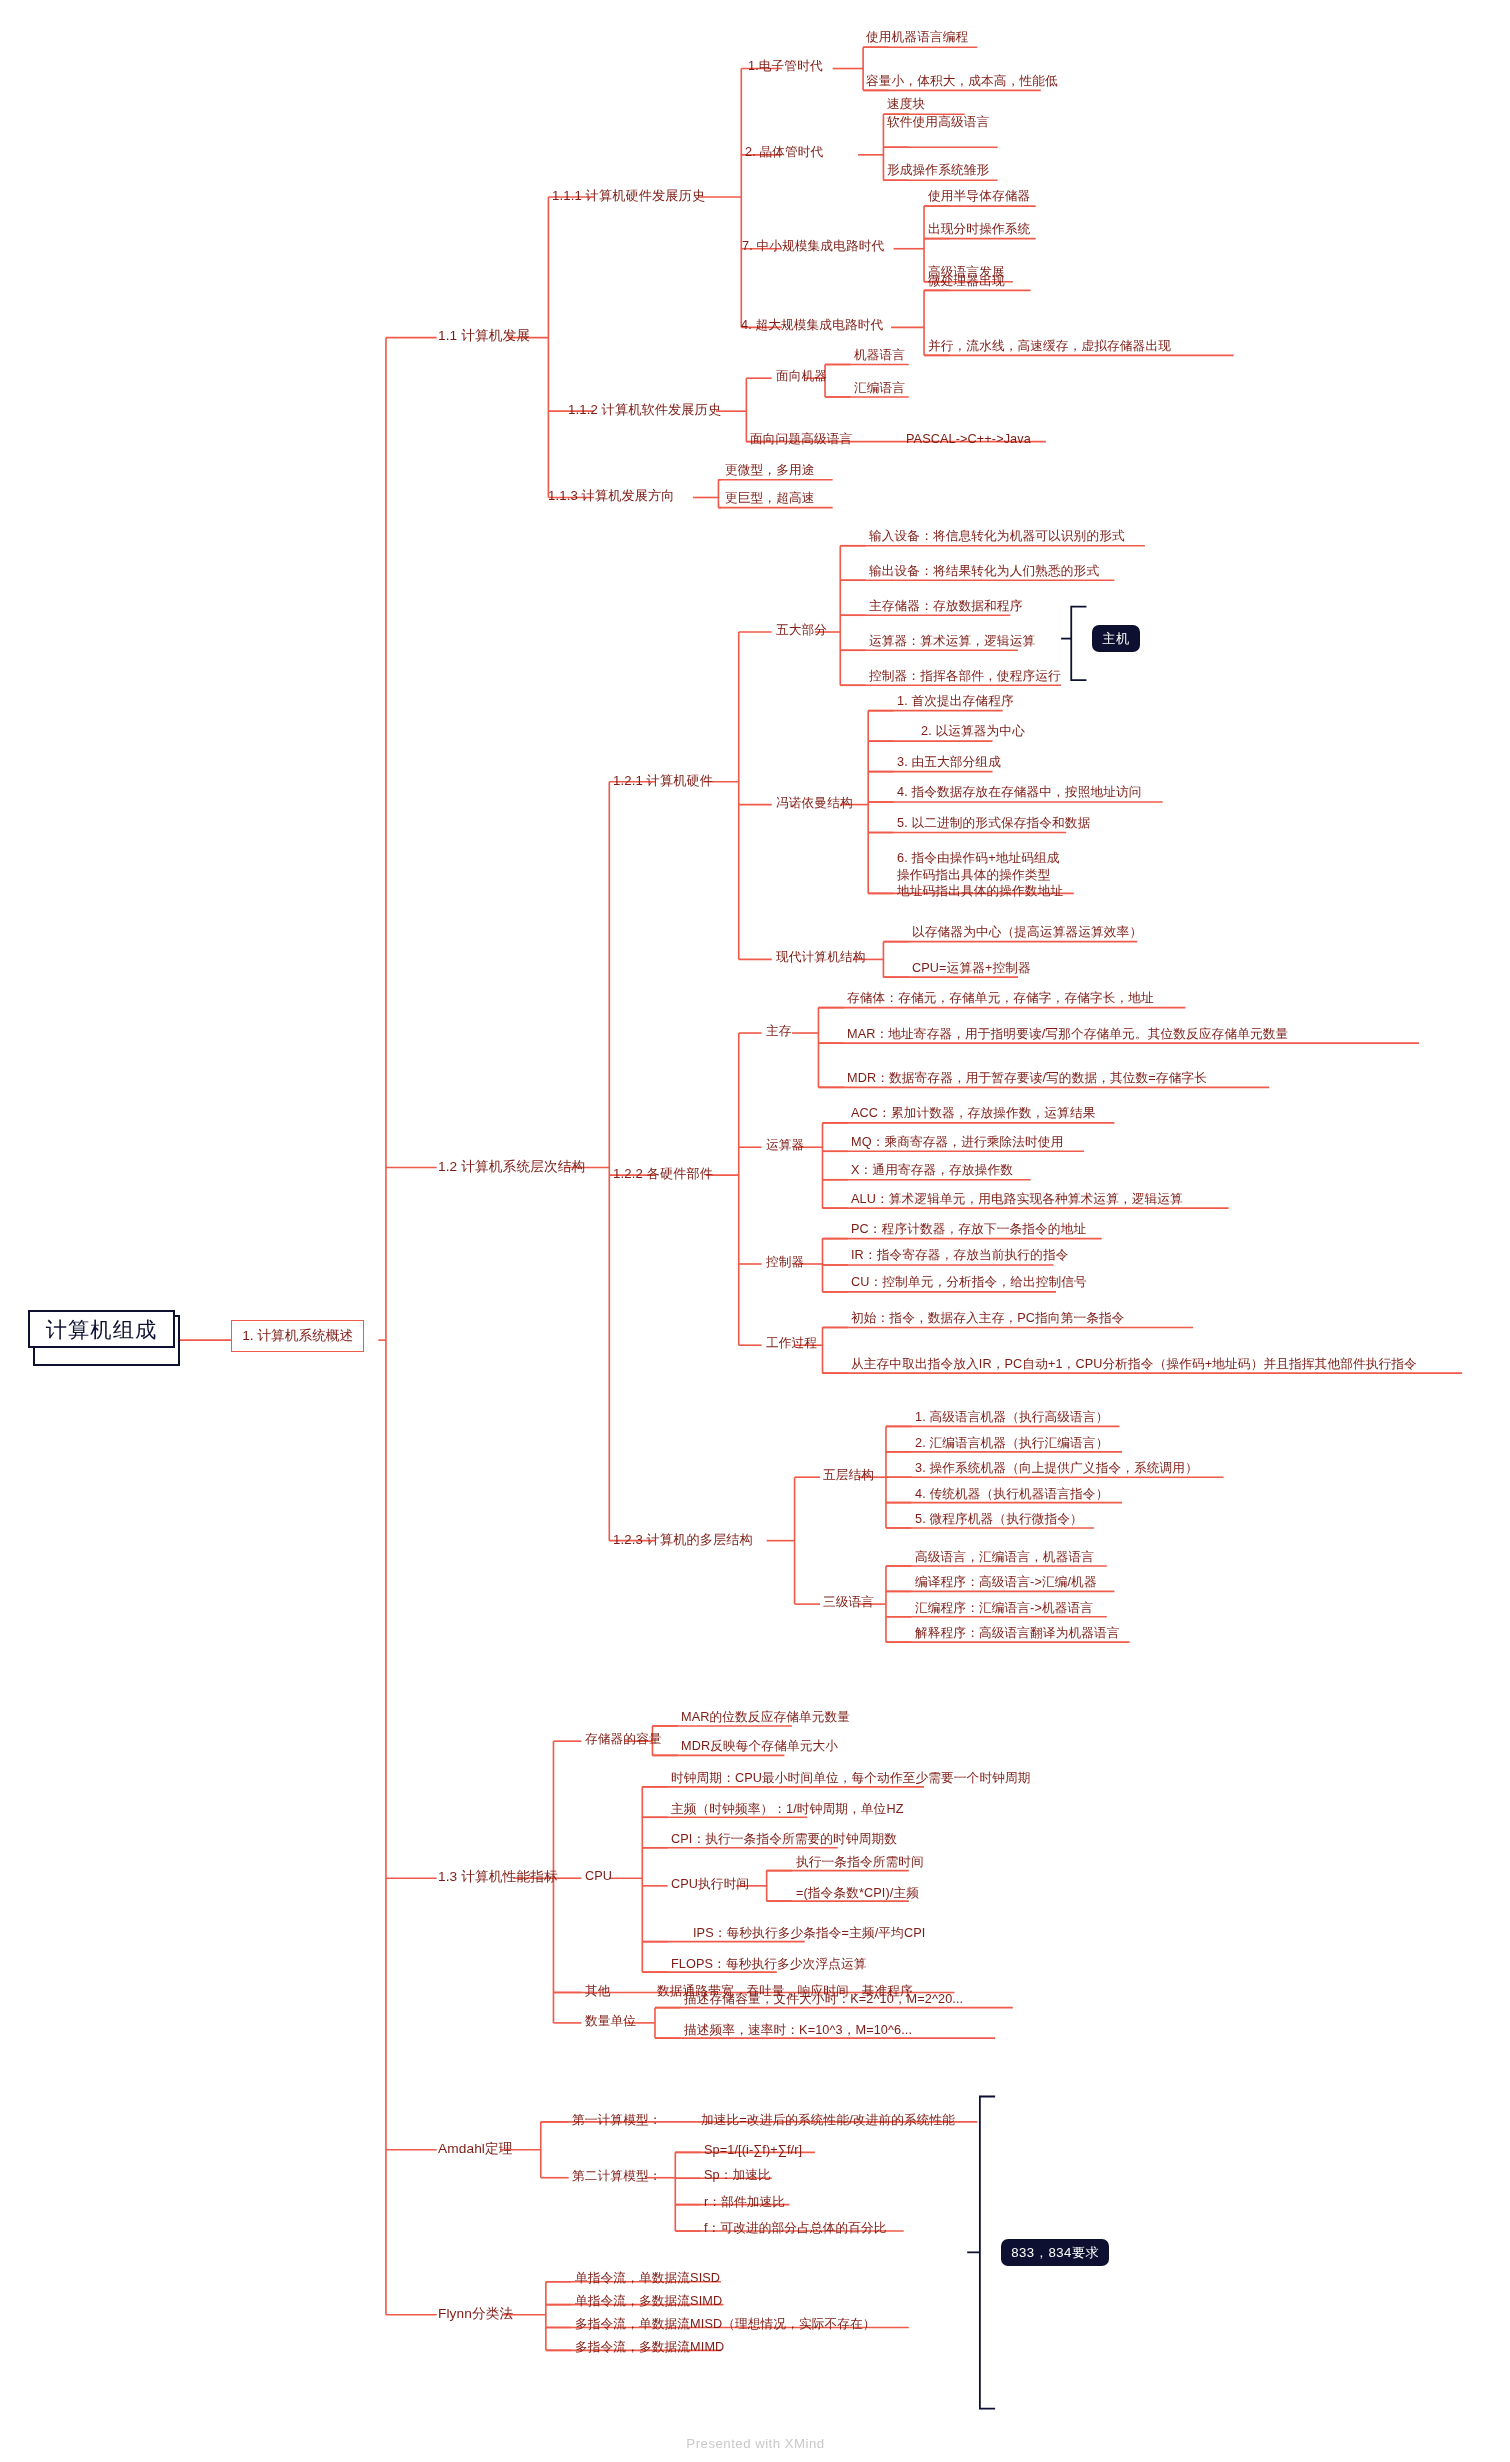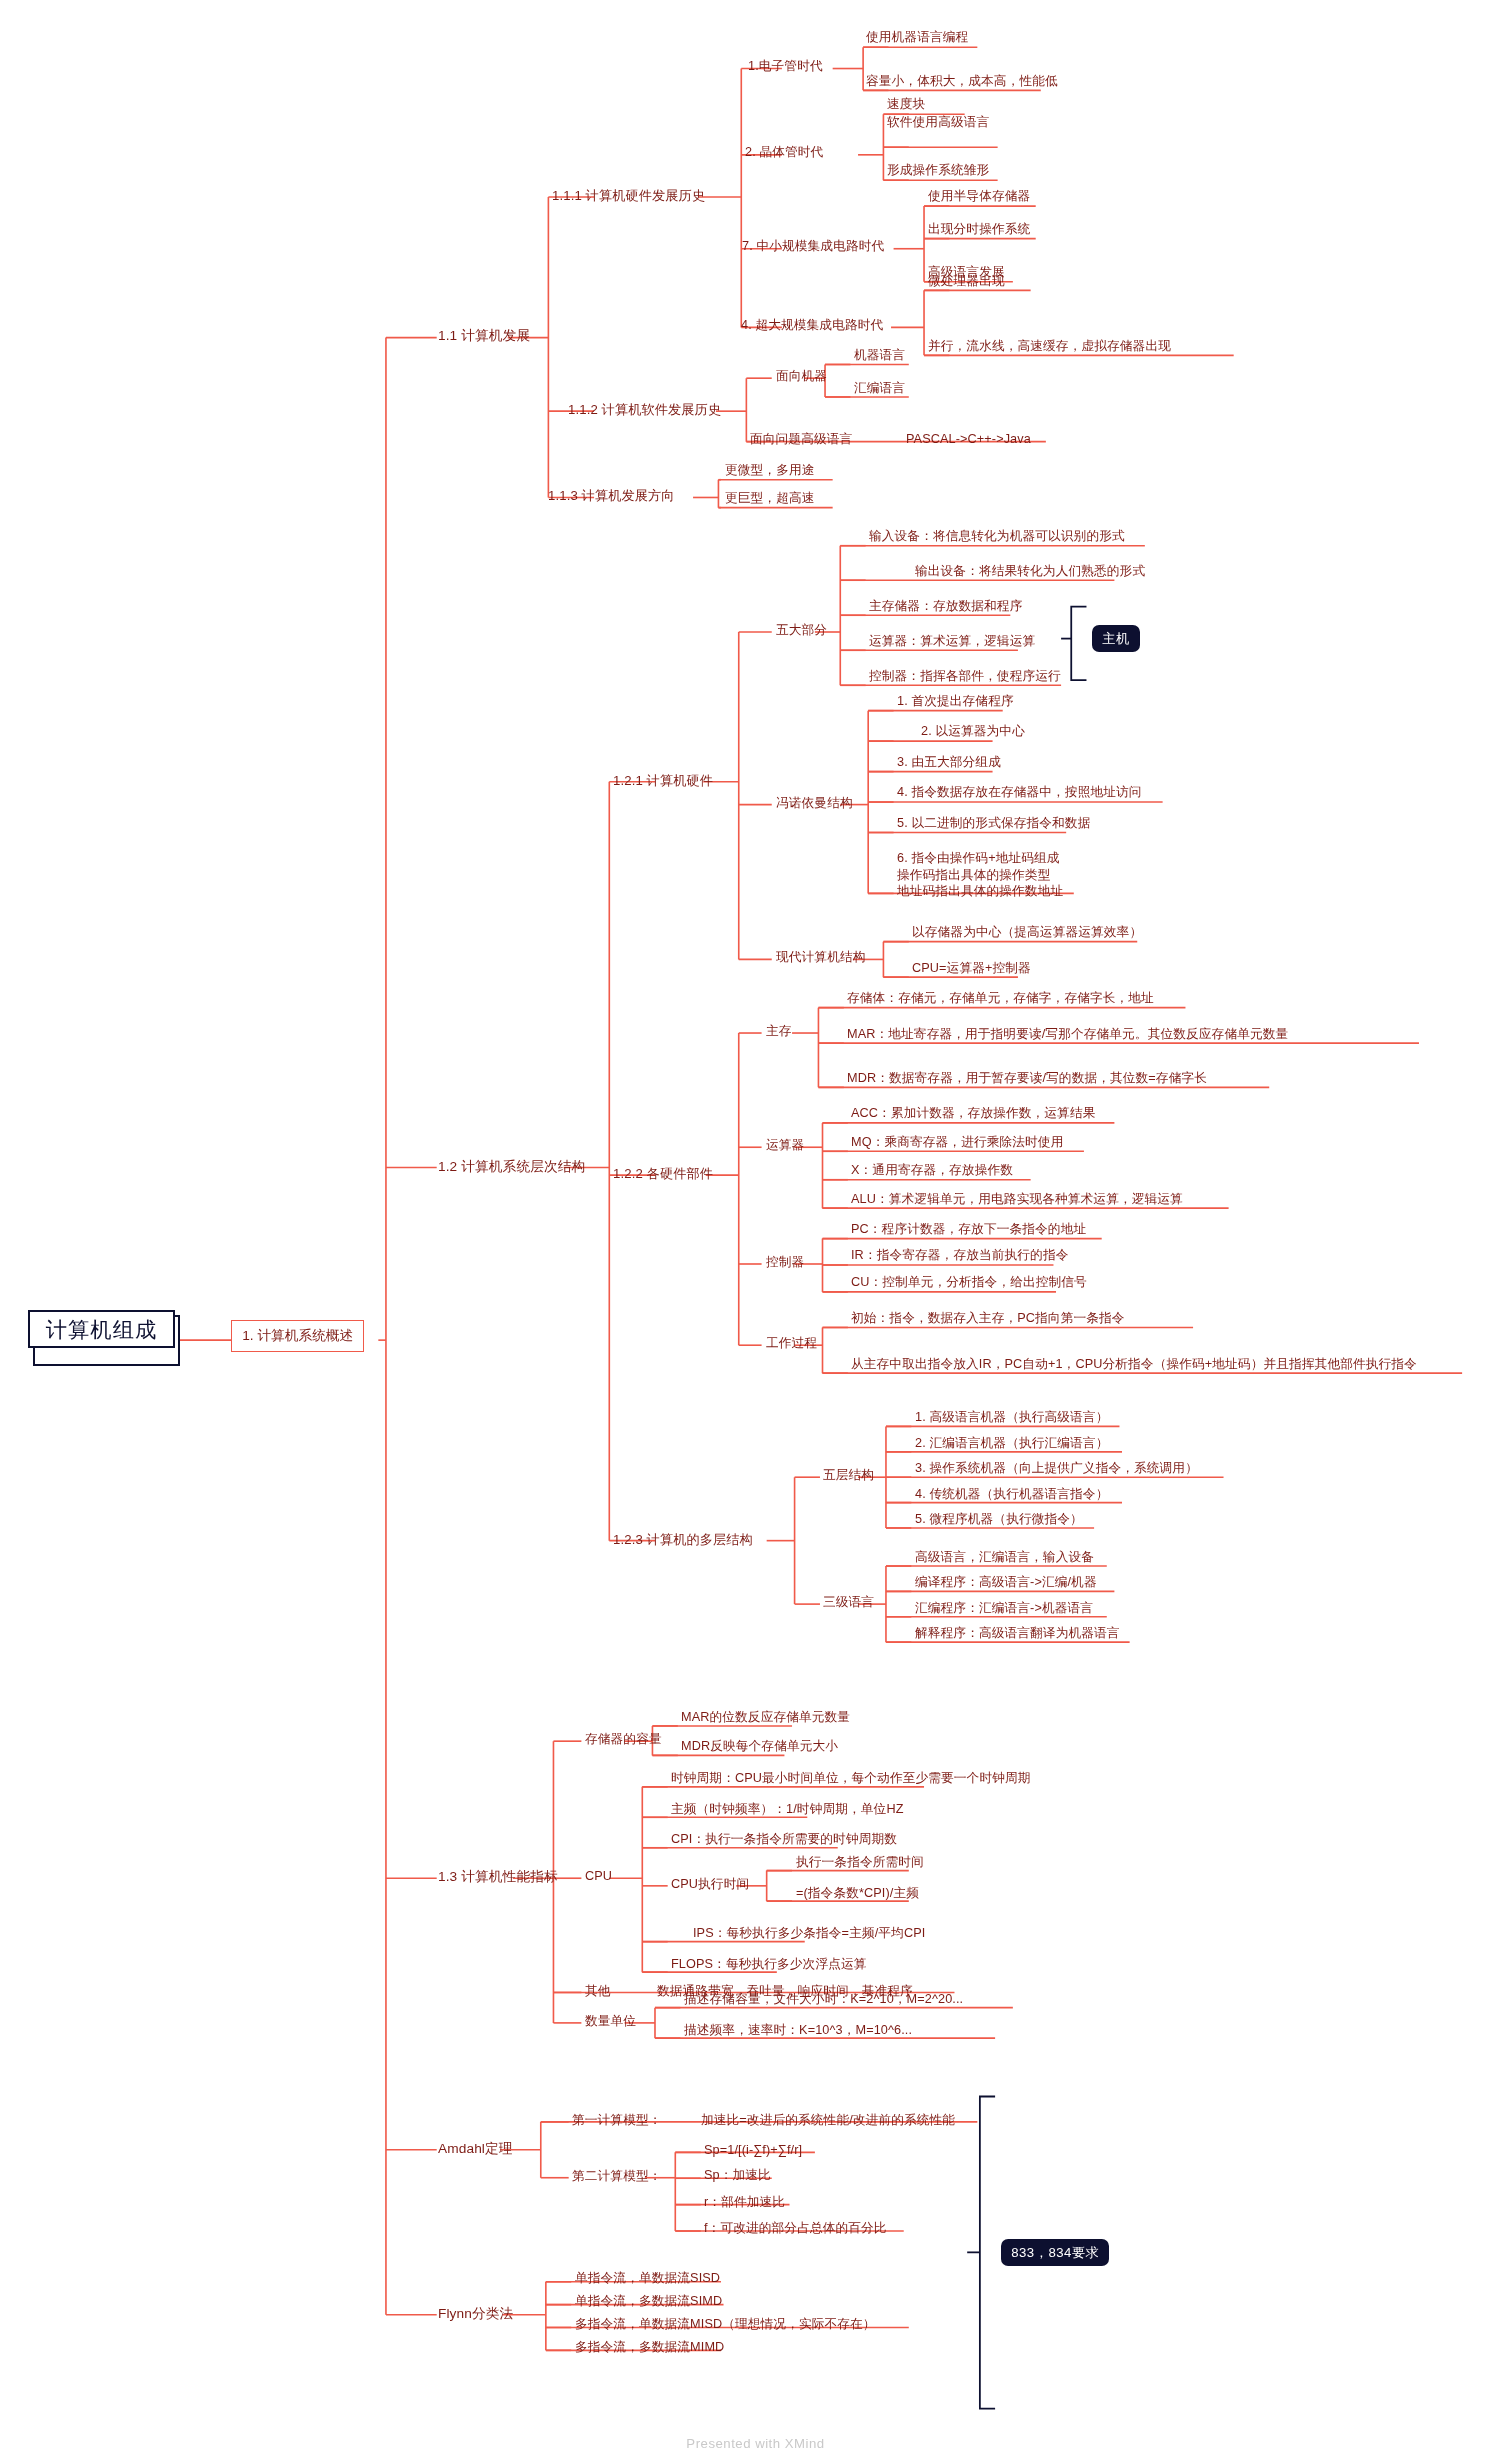--- a/index.html
+++ b/index.html
@@ -391,21 +391,21 @@
 
   <div class="node lvl2" style="left:548px;top:487px;">1.1.3 计算机发展方向</div>
   <div class="node" style="left:725px;top:462px;">更微型，多用途</div>
   <div class="node" style="left:725px;top:490px;">更巨型，超高速</div>
 
   <div class="node lvl1" style="left:438px;top:1158px;">1.2 计算机系统层次结构</div>
 
   <div class="node lvl2" style="left:613px;top:772px;">1.2.1 计算机硬件</div>
   <div class="node" style="left:776px;top:622px;">五大部分</div>
   <div class="node" style="left:869px;top:528px;">输入设备：将信息转化为机器可以识别的形式</div>
-  <div class="node" style="left:915px;top:563px;">输出设备：将结果转化为人们熟悉的形式</div>
+  <div class="node" style="left:869px;top:563px;">输出设备：将结果转化为人们熟悉的形式</div>
   <div class="node" style="left:869px;top:598px;">主存储器：存放数据和程序</div>
   <div class="node" style="left:869px;top:633px;">运算器：算术运算，逻辑运算</div>
   <div class="node" style="left:869px;top:668px;">控制器：指挥各部件，使程序运行</div>
 
   <div class="node" style="left:776px;top:795px;">冯诺依曼结构</div>
   <div class="node" style="left:897px;top:693px;">1. 首次提出存储程序</div>
   <div class="node" style="left:921px;top:723px;">2. 以运算器为中心</div>
   <div class="node" style="left:897px;top:754px;">3. 由五大部分组成</div>
   <div class="node" style="left:897px;top:784px;">4. 指令数据存放在存储器中，按照地址访问</div>
   <div class="node" style="left:897px;top:815px;">5. 以二进制的形式保存指令和数据</div>
@@ -440,21 +440,21 @@
 
   <div class="node lvl2" style="left:613px;top:1531px;">1.2.3 计算机的多层结构</div>
   <div class="node" style="left:823px;top:1467px;">五层结构</div>
   <div class="node" style="left:915px;top:1409px;">1. 高级语言机器（执行高级语言）</div>
   <div class="node" style="left:915px;top:1435px;">2. 汇编语言机器（执行汇编语言）</div>
   <div class="node" style="left:915px;top:1460px;">3. 操作系统机器（向上提供广义指令，系统调用）</div>
   <div class="node" style="left:915px;top:1486px;">4. 传统机器（执行机器语言指令）</div>
   <div class="node" style="left:915px;top:1511px;">5. 微程序机器（执行微指令）</div>
 
   <div class="node" style="left:823px;top:1594px;">三级语言</div>
-  <div class="node" style="left:915px;top:1549px;">高级语言，汇编语言，输入设备</div>
+  <div class="node" style="left:915px;top:1549px;">高级语言，汇编语言，机器语言</div>
   <div class="node" style="left:915px;top:1574px;">编译程序：高级语言-&gt;汇编/机器</div>
   <div class="node" style="left:915px;top:1600px;">汇编程序：汇编语言-&gt;机器语言</div>
   <div class="node" style="left:915px;top:1625px;">解释程序：高级语言翻译为机器语言</div>
 
   <div class="node lvl1" style="left:438px;top:1868px;">1.3 计算机性能指标</div>
 
   <div class="node" style="left:585px;top:1731px;">存储器的容量</div>
   <div class="node" style="left:681px;top:1709px;">MAR的位数反应存储单元数量</div>
   <div class="node" style="left:681px;top:1738px;">MDR反映每个存储单元大小</div>
 

